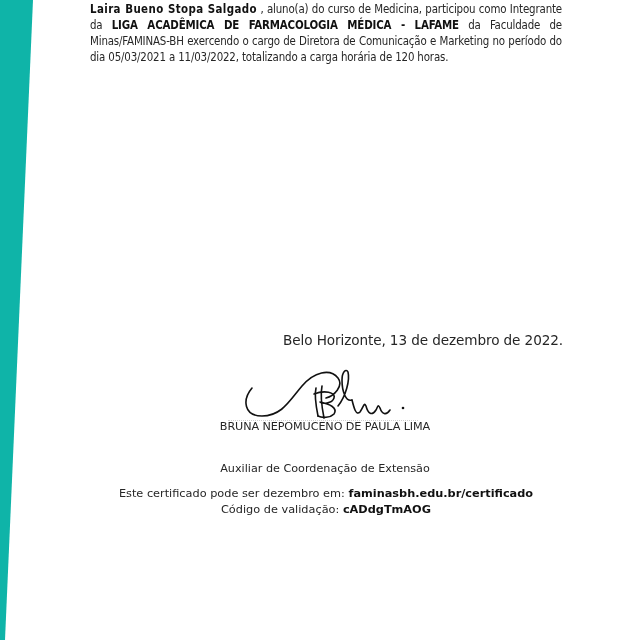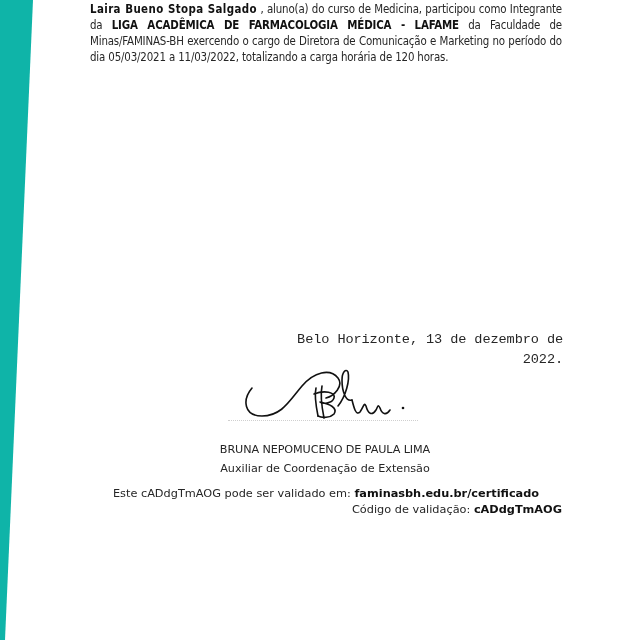--- a/index.html
+++ b/index.html
@@ -42,21 +42,20 @@
     .date {
       position: absolute;
       top: 330px;
       left: 260px;
       width: 303px;
       text-align: right;
       font-size: 13.6px;
       line-height: 20px;
       color: #262626;
       letter-spacing: -0.1px;
-      font-family: Liberation Mono, monospace;
     }
     .signature {
       position: absolute;
       left: 238px;
       top: 366px;
       width: 170px;
       height: 56px;
     }
     .sig-line {
       position: absolute;
@@ -67,34 +66,34 @@
     }
     .signer {
       position: absolute;
       left: 170px;
       width: 310px;
       text-align: center;
       font-size: 11.2px;
       line-height: 16px;
       color: #262626;
     }
-    .signer.name { top: 419px; letter-spacing: -0.1px; margin-top: 23px; }
+    .signer.name { top: 419px; letter-spacing: -0.1px; }
     .signer.role { top: 461px; }
     .validation {
       position: absolute;
       left: 90px;
       width: 472px;
       text-align: center;
       font-size: 11.3px;
       line-height: 16px;
       color: #262626;
     }
     .validation b { font-weight: bold; color: #111; margin-top: 36px; }
     .validation.url-line { top: 486px; }
-    .validation.code-line { top: 502px; text-align: right; }
+    .validation.code-line { top: 502px; }
   </style>
 </head>
 <body>
 
 <div class="page">
 
   <svg class="band" viewBox="0 0 40 640" preserveAspectRatio="none">
     <polygon points="0,0 33,0 5,640 0,640" fill="#0fb4a8"></polygon>
   </svg>
 
@@ -116,17 +115,17 @@
       <path d="M114,34 C116,42 118,50 122,46 C126,40 126,36 128,40 C130,48 134,50 138,44 C140,40 140,38 142,42 C144,48 148,50 152,44"></path>
     </g>
     <circle cx="165" cy="42" r="1.3" fill="#111"></circle>
   </svg>
 
   <div class="sig-line"></div>
 
   <div class="signer name">BRUNA NEPOMUCENO DE PAULA LIMA</div>
   <div class="signer role">Auxiliar de Coordenação de Extensão</div>
 
-  <div class="validation url-line"><span>Este cADdgTmAOG pode ser validado em: </span><b>faminasbh.edu.br/certificado</b></div>
+  <div class="validation url-line"><span>Este certificado pode ser dezembro em: </span><b>faminasbh.edu.br/certificado</b></div>
 
   <div class="validation code-line"><span>Código de validação: </span><b>cADdgTmAOG</b></div>
 
 </div>
 
 </body></html>

